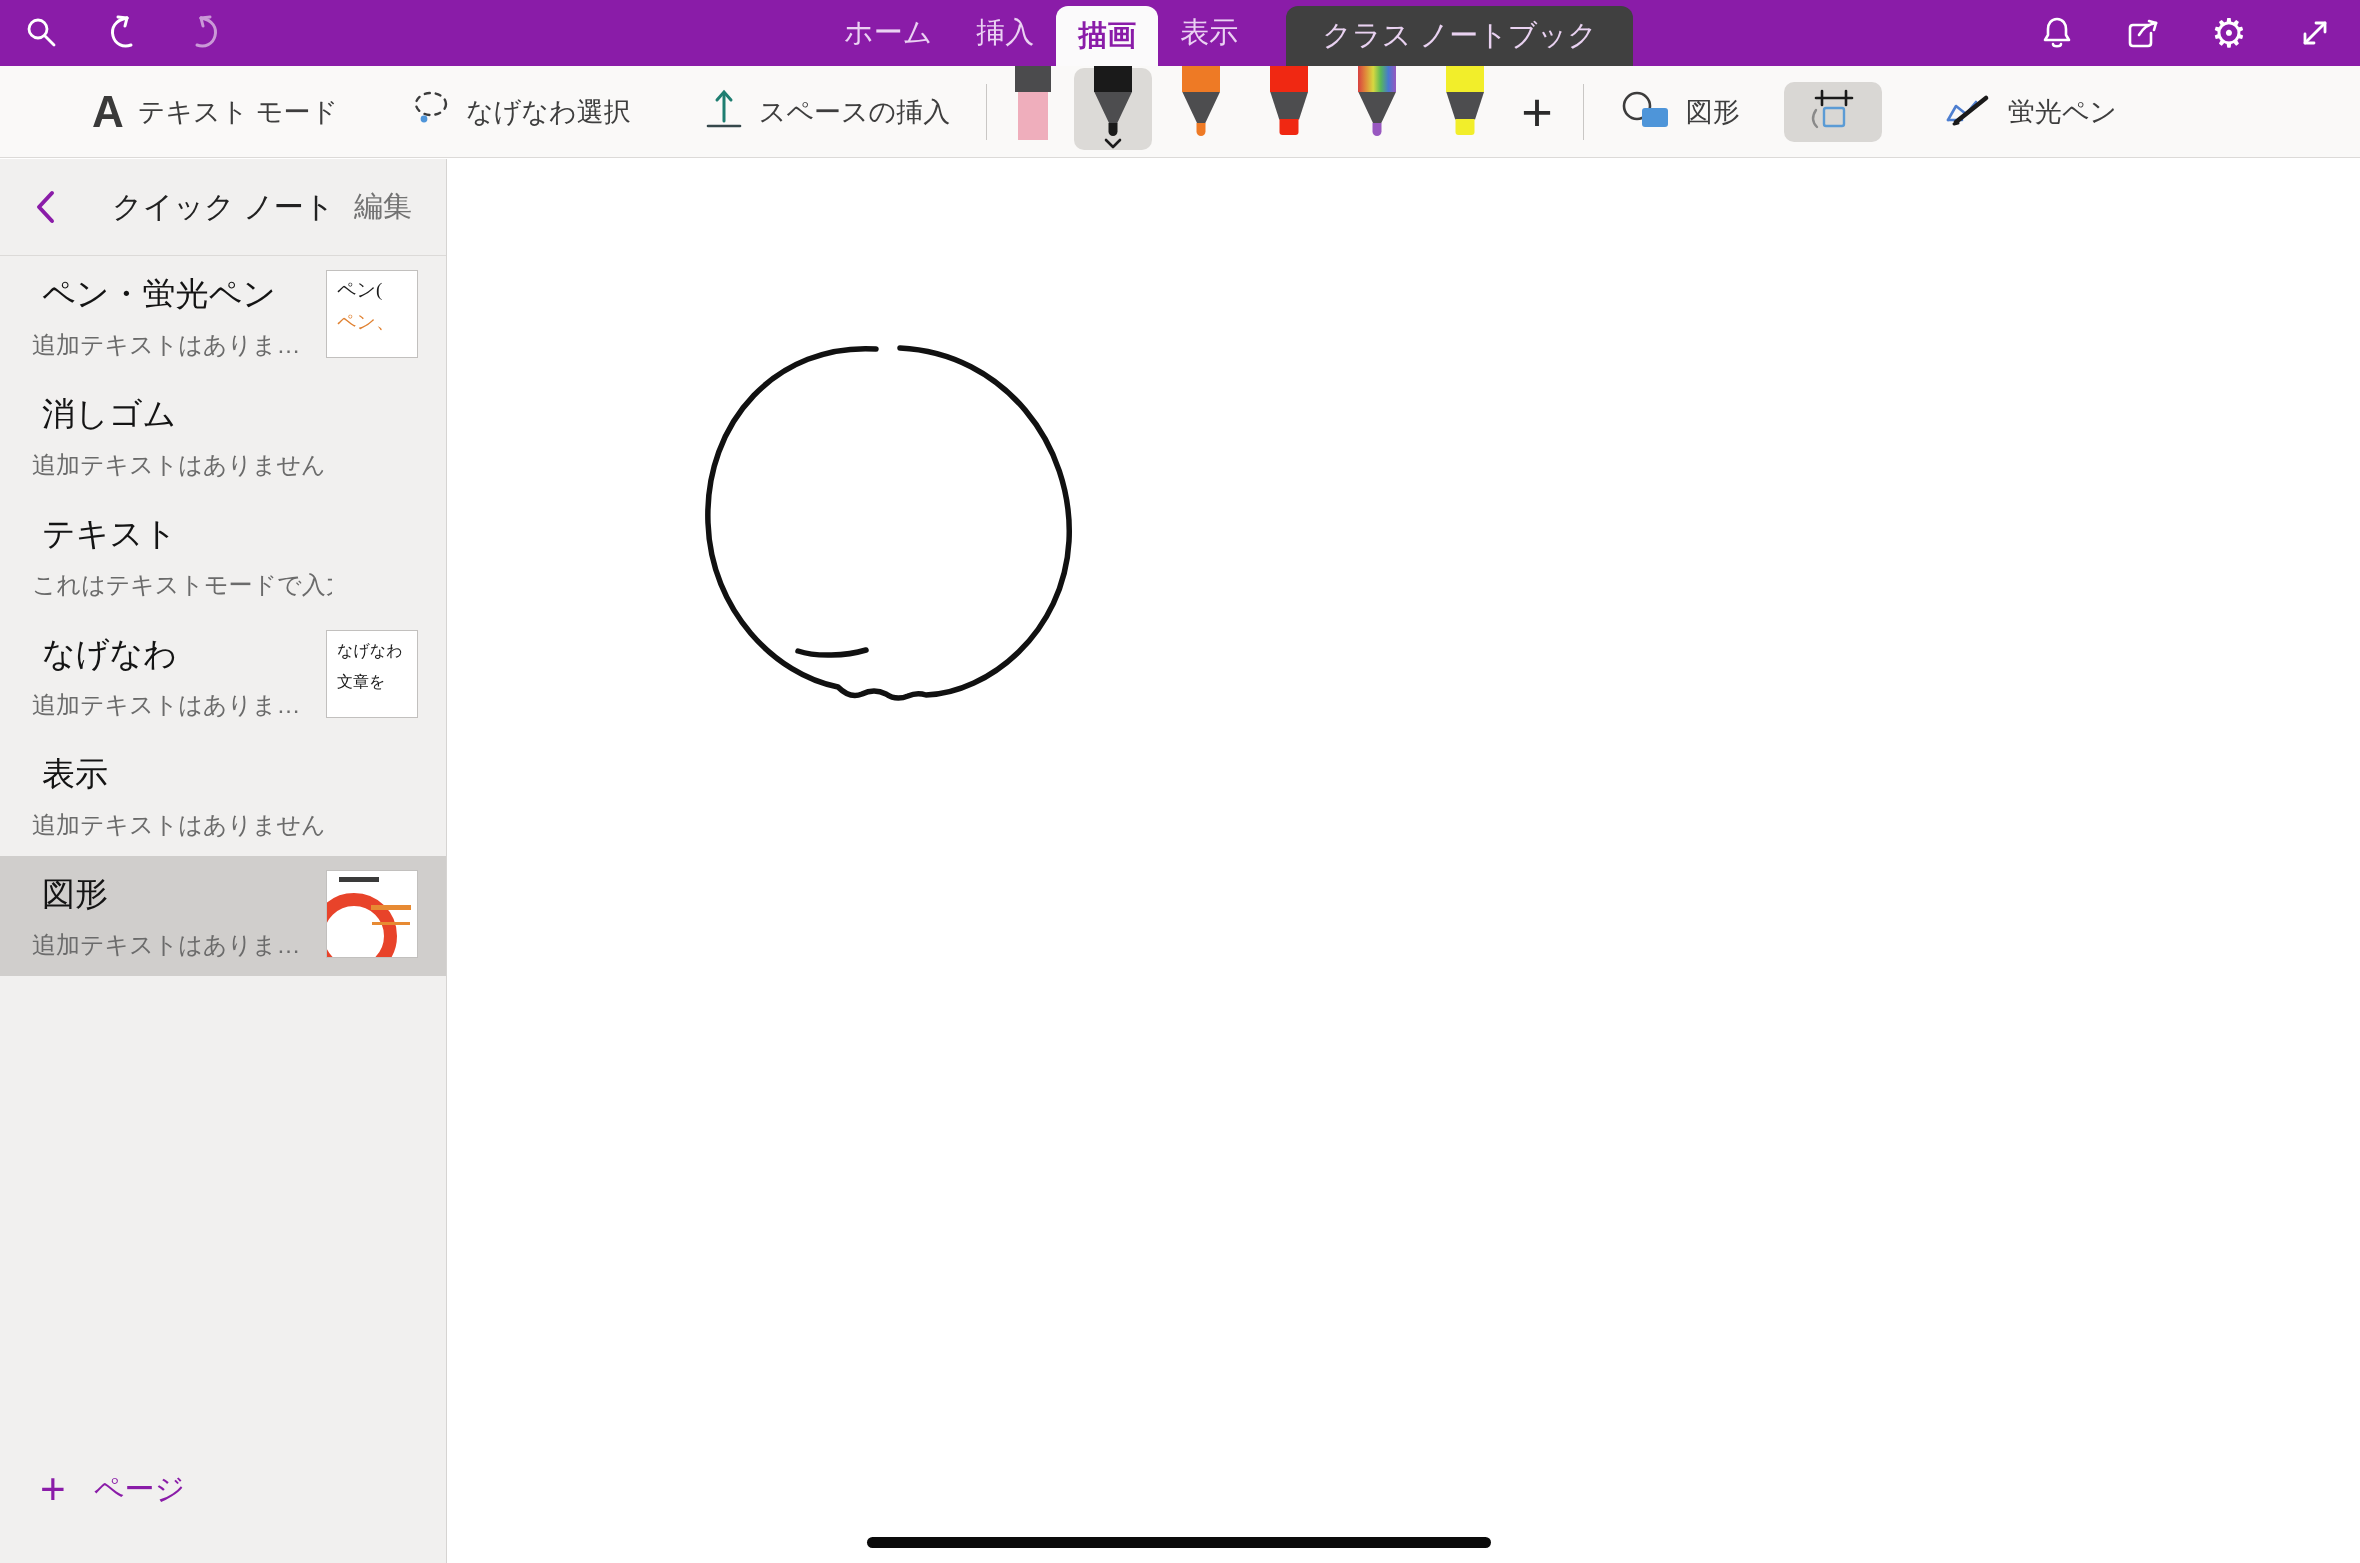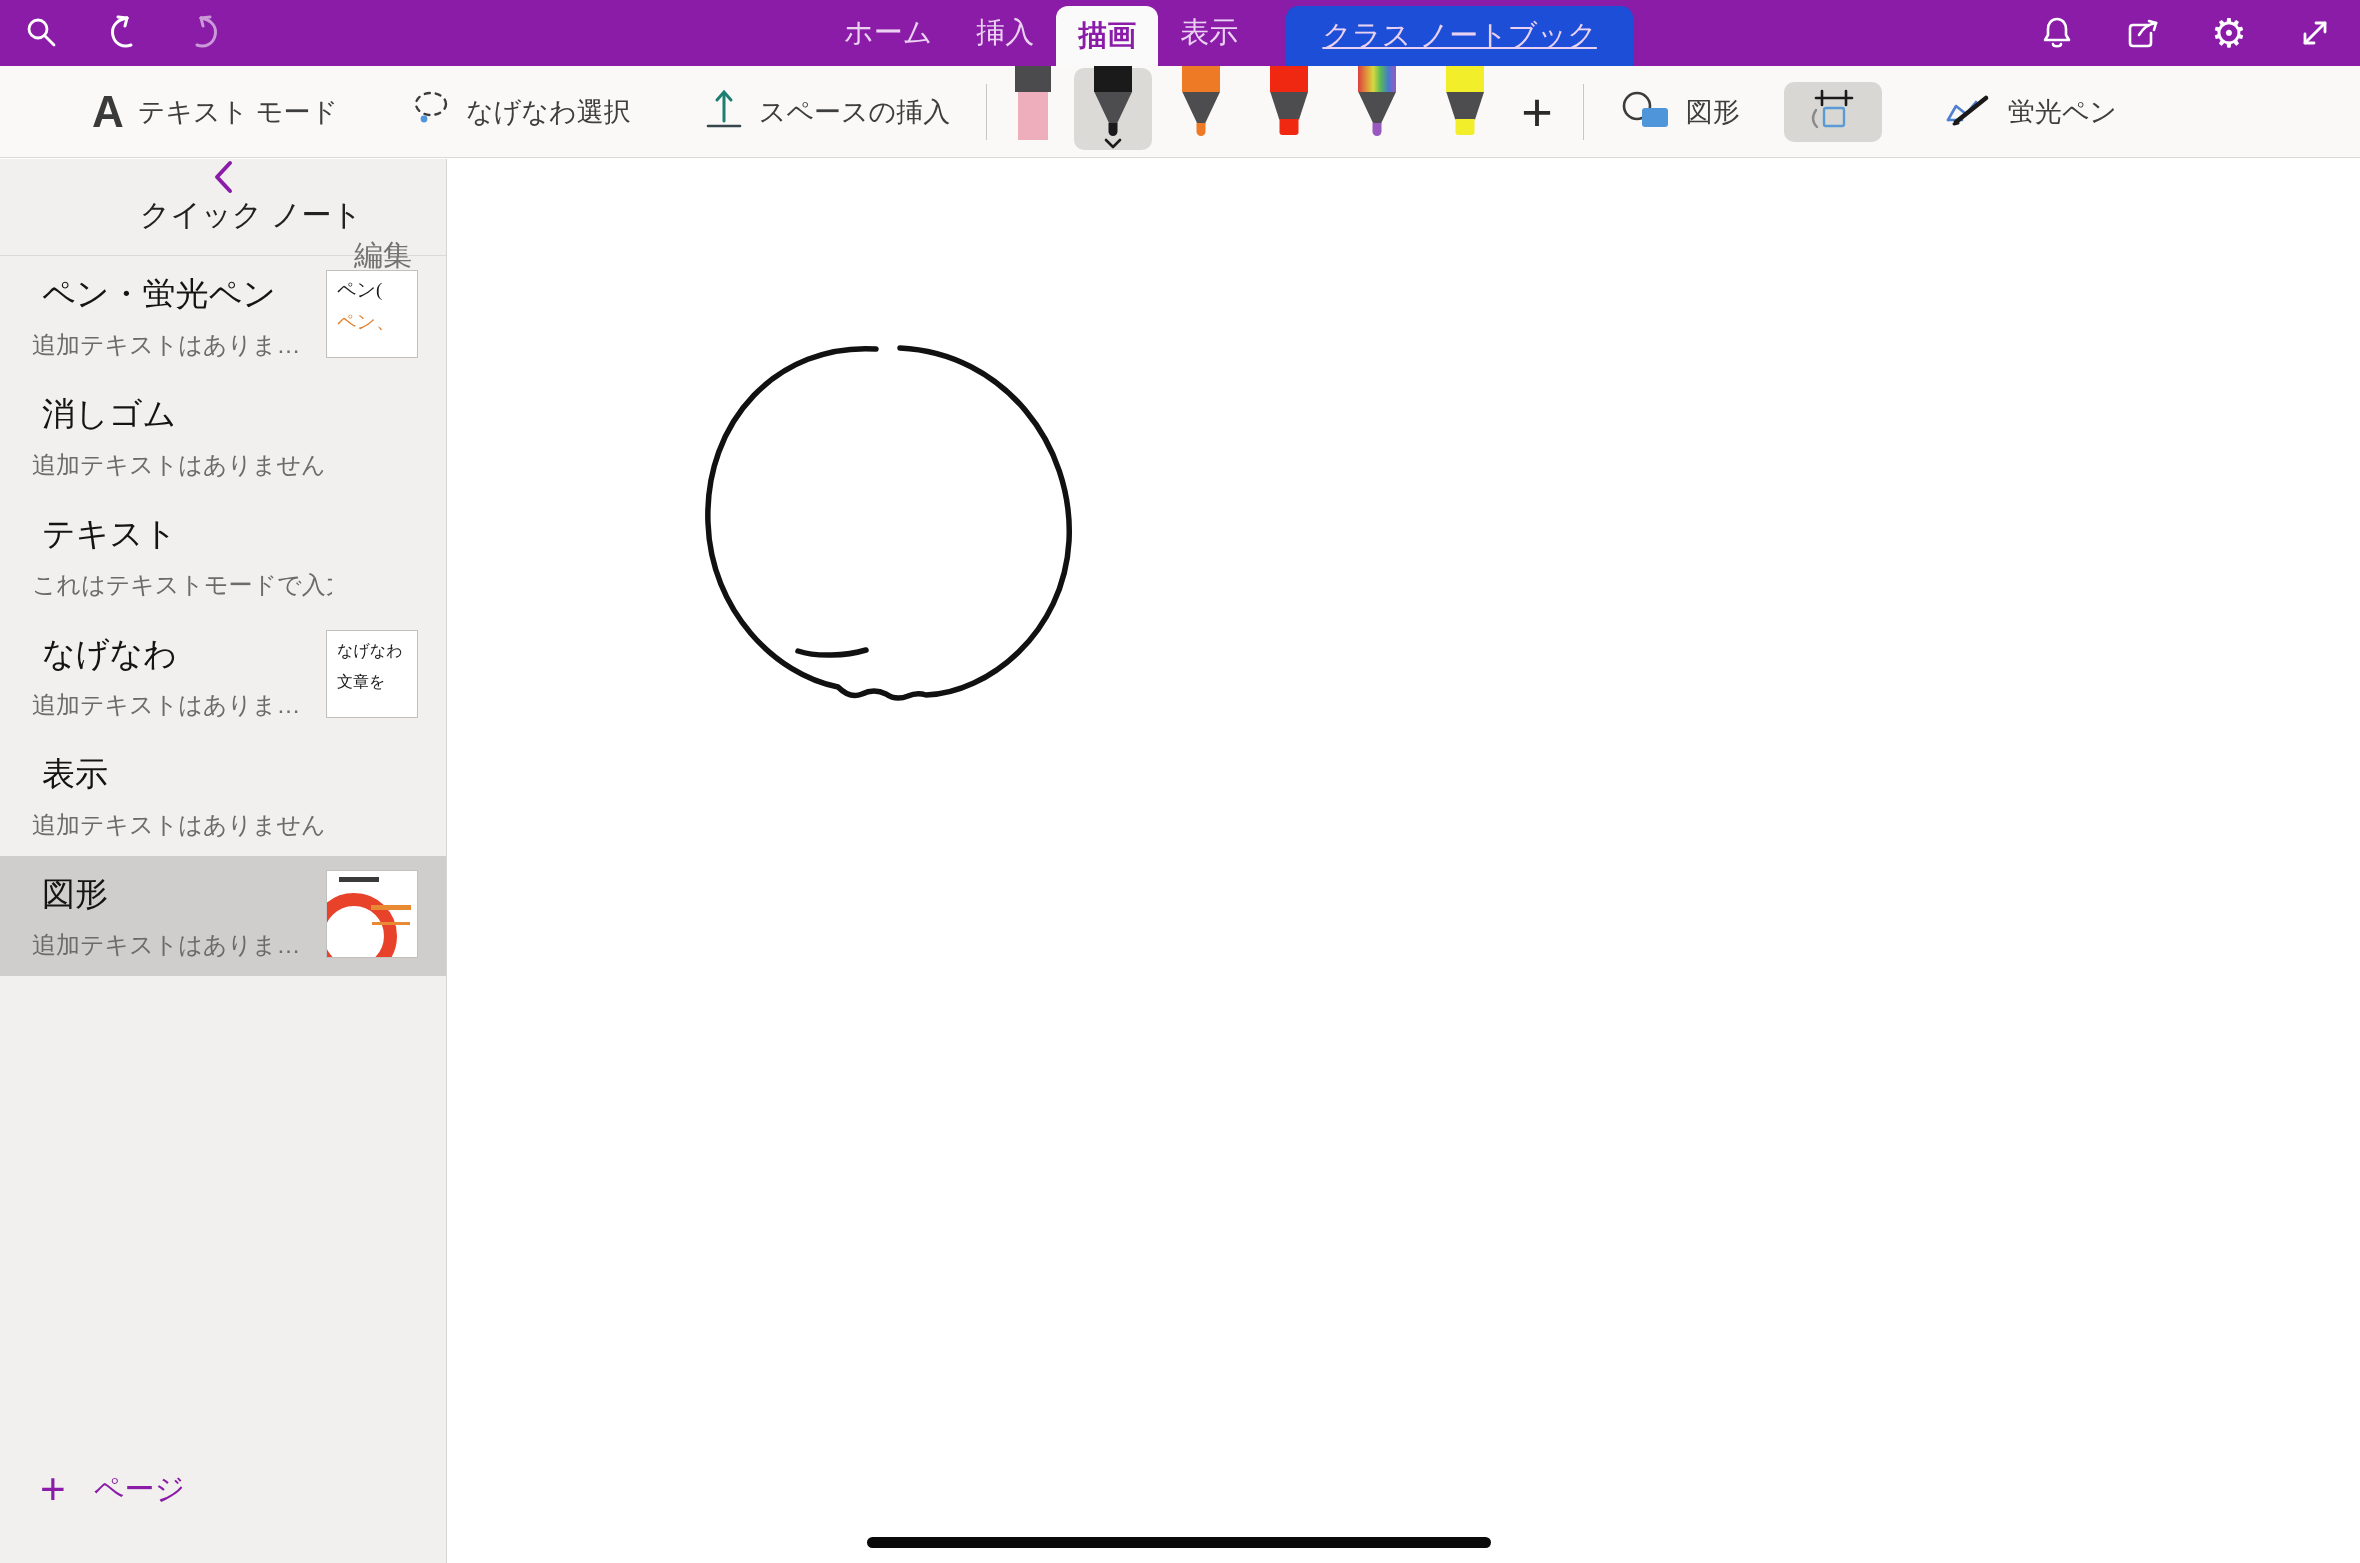--- a/index.html
+++ b/index.html
@@ -14,23 +14,23 @@
   .tb-icon { width:38px; height:38px; display:flex; align-items:center; justify-content:center; cursor:pointer; }
   .tb-icon svg { display:block; }
   .tb-icon.dim { opacity:.55; }
   .gear-glyph { color:#fff; font-size:40px; line-height:1; }
 
   .tabbar { position:absolute; left:822px; top:0; height:66px; display:flex; align-items:flex-end; }
   .tab { height:66px; display:flex; align-items:center; padding:0 22px; font-size:29px;
          color:#EBD2F3; cursor:pointer; }
   .tab.active { height:60px; margin-top:6px; background:#FBFAFB; color:#8A1CA8; font-weight:bold;
                 border-radius:12px 12px 0 0; }
-  .nbtab { height:60px; margin-top:6px; margin-left:26px; background:#1d4ed8; color:#E9D2F1;
+  .nbtab { height:60px; margin-top:6px; margin-left:26px; background:#404040; color:#E9D2F1;
            display:flex; align-items:center; padding:0 36px; font-size:29px;
-           border-radius:12px 12px 0 0; cursor:pointer;text-decoration:underline; }
+           border-radius:12px 12px 0 0; cursor:pointer; }
 
   
   .toolbar { position:absolute; top:66px; left:0; right:0; height:92px; background:#FAF9F8;
              border-bottom:1px solid #DCDAD8; display:flex; align-items:center; }
   .tgroup { display:flex; align-items:center; gap:16px; font-size:27px; color:#3E3E3E; }
   .tbtn { display:flex; align-items:center; gap:14px; cursor:pointer; }
   .a-glyph { font-size:44px; font-weight:bold; color:#3A3A3A; line-height:1; }
   .vdiv { width:1px; height:56px; background:#C9C7C5; }
 
   
@@ -55,21 +55,21 @@
   .eraser .ebody { position:absolute; top:26px; left:7px; width:30px; height:48px; background:#EFAEBC; }
   .pen-chevron { position:absolute; bottom:4px; left:50%; transform:translateX(-50%); z-index:2; }
   .plus-glyph { font-size:54px; font-weight:200; color:#2B2B2B; line-height:1; padding:0 12px; cursor:pointer; }
 
   .ink-btn { display:flex; align-items:center; gap:14px; background:#D9D7D4; border-radius:10px;
              height:60px; padding:0 24px; cursor:pointer; }
 
   
   .sidebar { position:absolute; top:159px; left:0; width:447px; bottom:0; background:#F1F0EF;
              border-right:1px solid #D6D4D2; }
-  .sb-header { display:flex; align-items:center; height:96px; padding:0 34px;flex-direction:column; }
+  .sb-header { display:flex; align-items:center; height:96px; padding:0 34px; }
   .sb-back { display:flex; align-items:center; cursor:pointer; }
   .sb-title { font-size:30px; color:#222; margin-left:56px; }
   .sb-edit { margin-left:auto; font-size:29px; color:#737373; cursor:pointer; }
   .sb-divider { height:1px; background:#DCDAD8; }
   .page-item { position:relative; height:120px; padding:16px 30px 0 42px; cursor:pointer; }
   .page-item.selected { background:#D0CECC; }
   .page-title { font-size:33px; color:#141414; font-family:cursive; white-space:nowrap; }
   .page-subtitle { font-size:24px; color:#6B6B6B; margin-top:12px; margin-left:-10px; white-space:nowrap;
                    overflow:hidden; max-width:300px; }
   .page-thumb { position:absolute; right:28px; top:14px; width:92px; height:88px; background:#fff;

